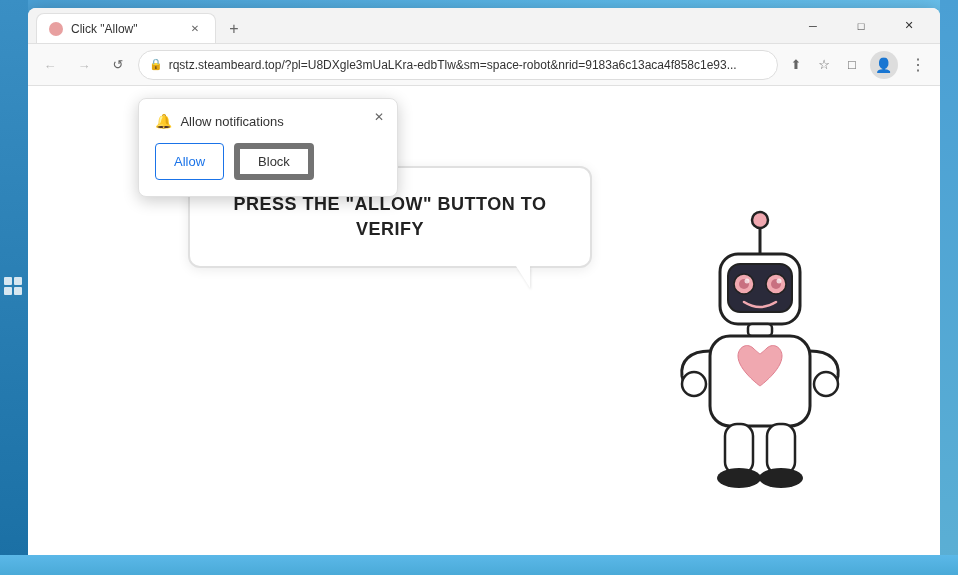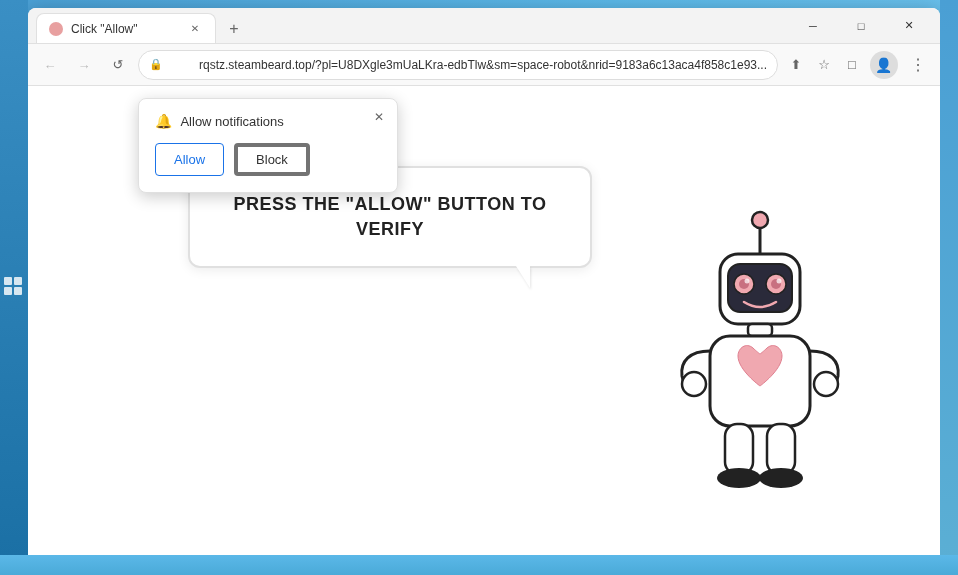--- a/index.html
+++ b/index.html
@@ -184,21 +184,20 @@
       font-size: 11px;
       flex-shrink: 0;
     }
     .url-text {
       flex: 1;
       overflow: hidden;
       text-overflow: ellipsis;
       white-space: nowrap;
       font-size: 12px;
       color: #333;
-      text-align: right;
     }
     .url-actions {
       display: flex;
       gap: 4px;
       flex-shrink: 0;
     }
     .url-icon-btn {
       width: 24px;
       height: 24px;
       border-radius: 50%;
@@ -299,21 +298,21 @@
       border: 1px solid #1a73e8;
       border-radius: 4px;
       color: #1a73e8;
       font-size: 13px;
       cursor: pointer;
       font-weight: 500;
     }
     .btn-block {
       padding: 5px 18px;
       background: transparent;
-      border: 4px solid #737373;
+      border: 6px solid #737373;
       border-radius: 4px;
       color: #333;
       font-size: 13px;
       cursor: pointer;
     }
 
     
     .speech-bubble-wrapper {
       position: absolute;
       left: 160px;

